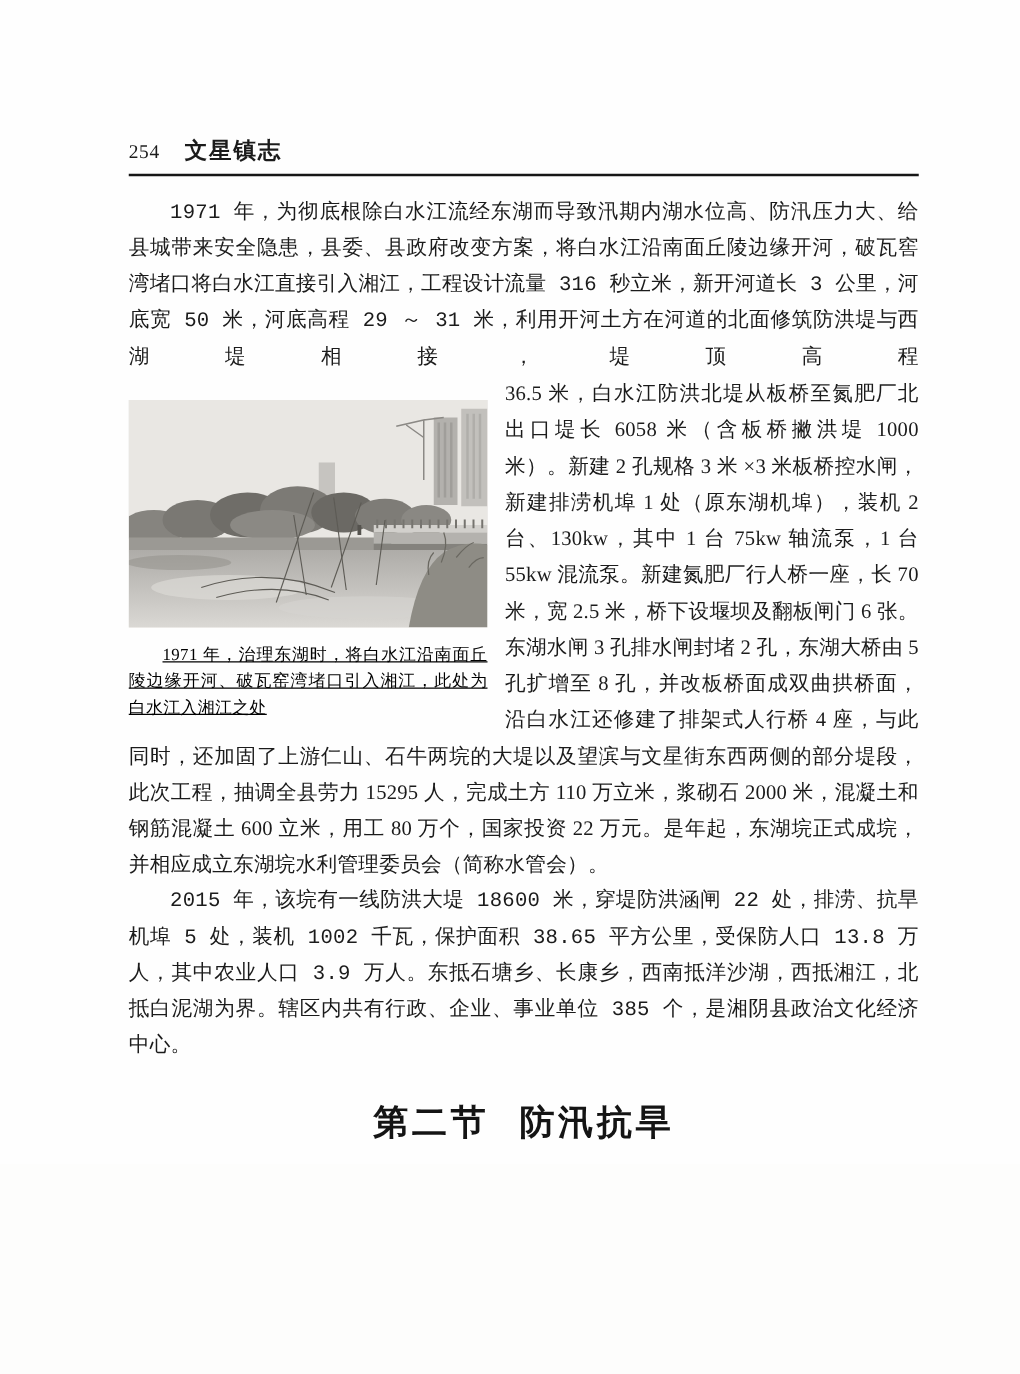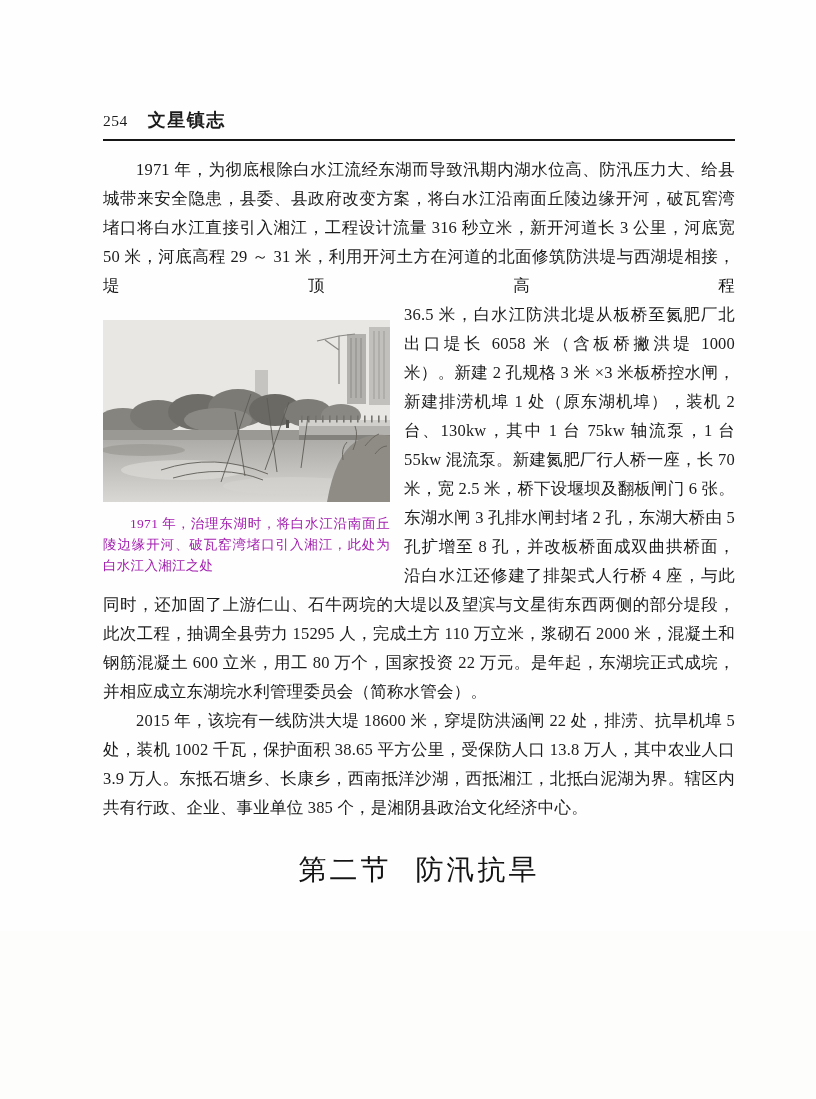--- a/index.html
+++ b/index.html
@@ -32,21 +32,21 @@
 
   main { display: block; }
 
   .para {
     margin: 0;
     font-size: 16.5px;
     line-height: 29px;
     text-align: justify;
     letter-spacing: 0.2px;
   }
-  .indent { text-indent: 2em; }
+  .indent { text-indent: 2em; font-family: Liberation Mono, monospace; }
   .first-para { margin-top: 14px; }
   .flush-last { text-align-last: justify; }
 
   .wrapblock::after { content: ""; display: block; clear: both; }
 
   figure.photo-figure {
     float: left;
     width: 287px;
     margin: 0 14px 0 0;
     padding-top: 20px;
@@ -57,29 +57,30 @@
     background: #dcdad6;
     overflow: hidden;
   }
   .photo-frame svg { display: block; }
   figcaption.photo-caption {
     margin-top: 11px;
     font-size: 13.5px;
     line-height: 21px;
     text-align: justify;
     text-indent: 2em;
-    color: #a21caf;
+    color: #000000;
     letter-spacing: 0.3px;
+    text-decoration: underline;
   }
 
   h2.section-heading {
     margin: 28px 0 26px 0;
     text-align: center;
     font-size: 28px;
-    font-weight: normal;
+    font-weight: bold;
     line-height: 40px;
     letter-spacing: 3px;
     color: #141414;
   }
   .heading-number { margin-right: 24px; }
 </style>
 </head>
 <body>
 
 <div class="page">

